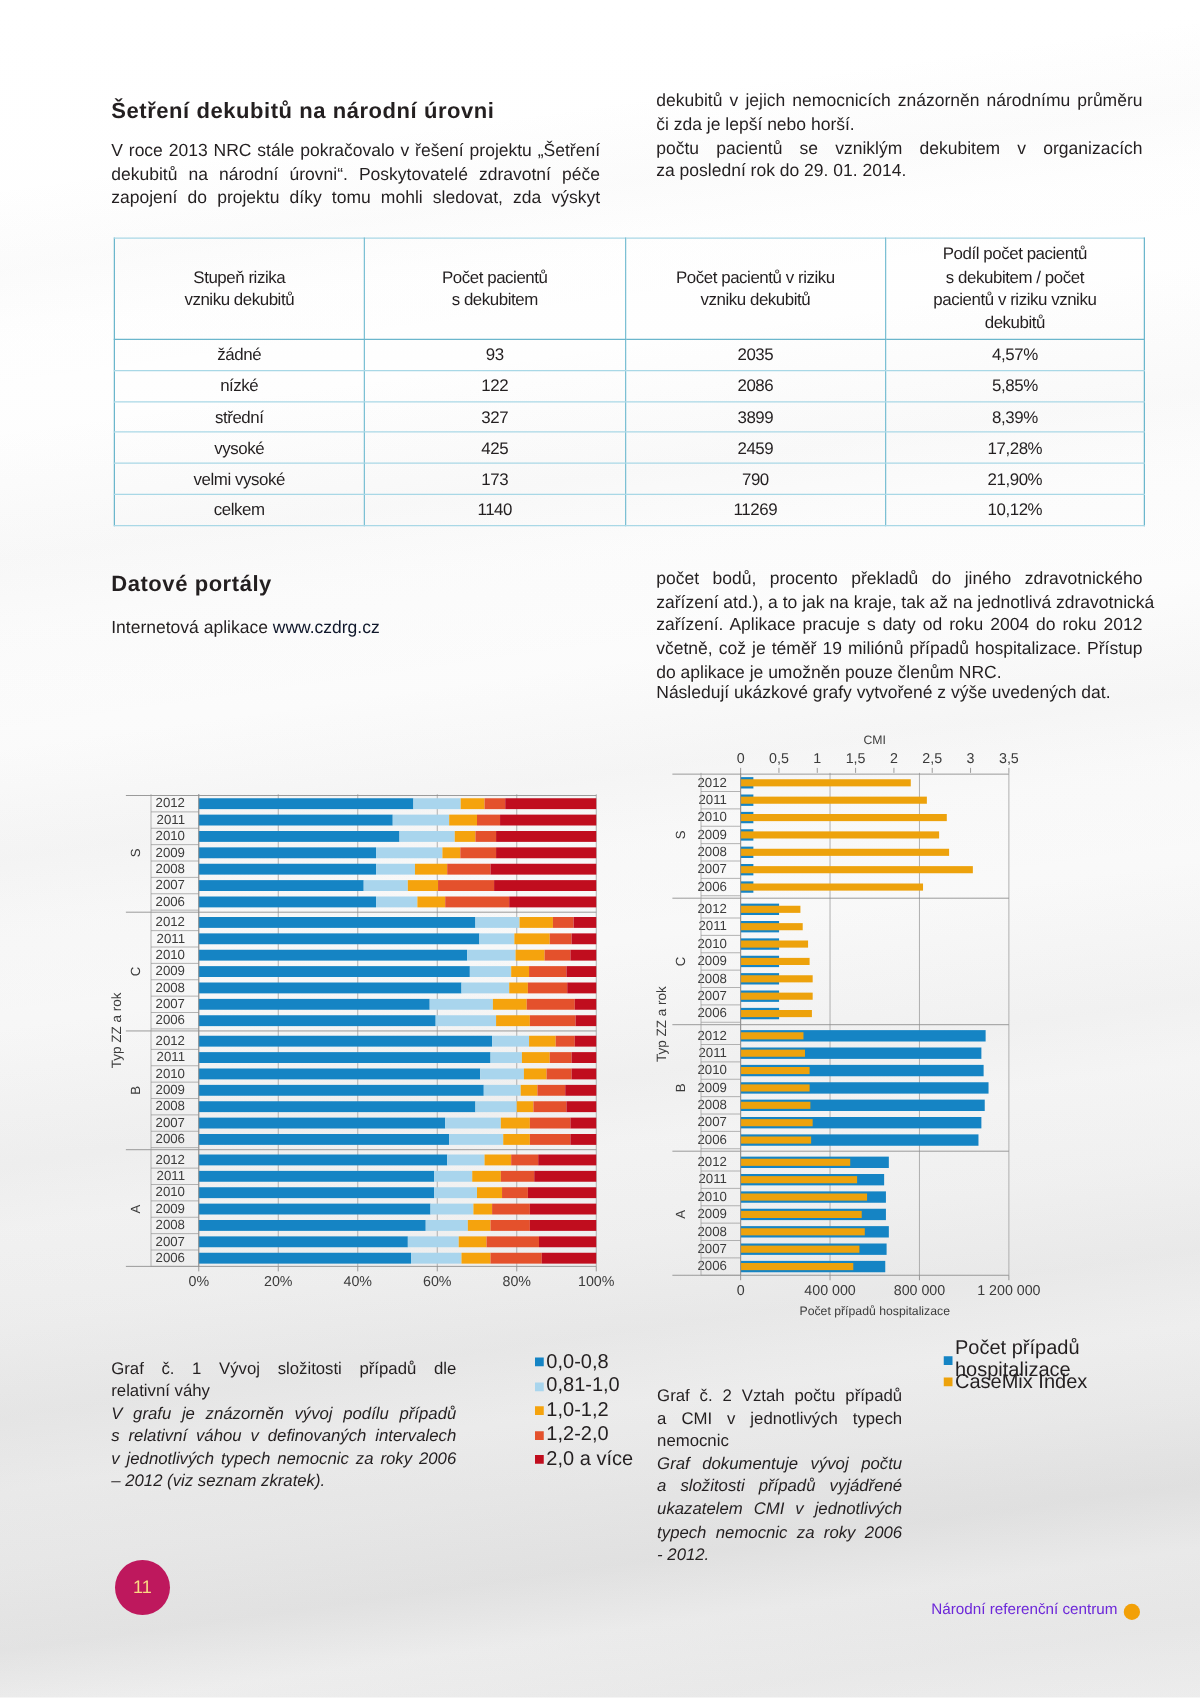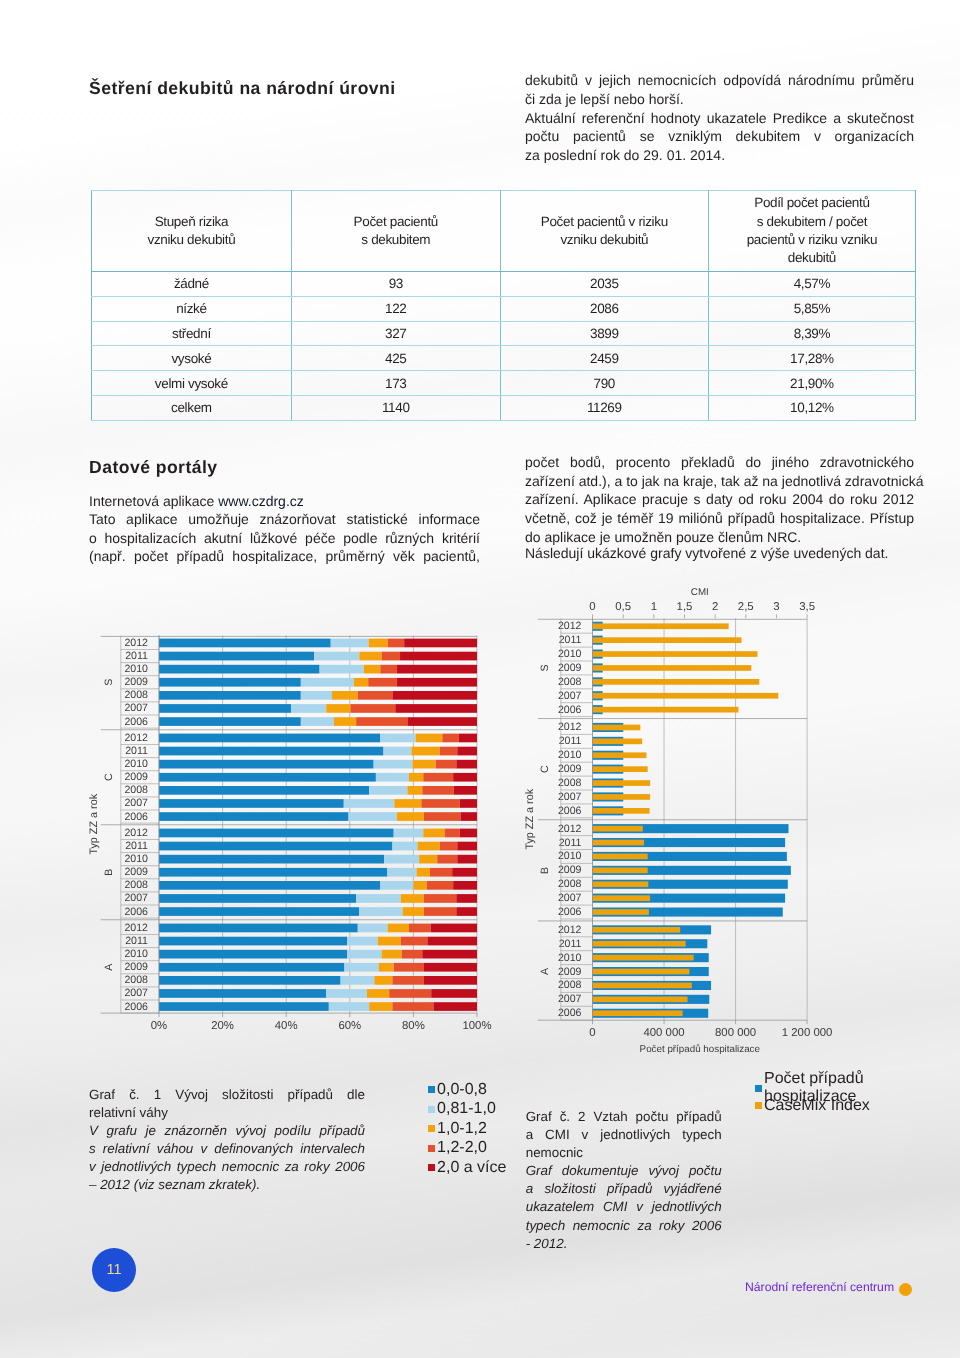--- a/index.html
+++ b/index.html
@@ -80,37 +80,41 @@
   .legend .li{display:flex;align-items:center;}
   .legend .sw{width:7px;height:7px;flex:none;}
   #legend1{left:427.7px;top:1079.4px;}
   #legend1 .li{height:13px;margin-bottom:6.5px;}
   #legend1 .sw{margin-right:2.4px;}
   #legend2{left:754.5px;top:1077.6px;}
   #legend2 .li{height:13px;margin-bottom:4.7px;}
   #legend2 .sw{margin-right:2.5px;}
   
   #badge{left:92px;top:1244px;width:44px;height:44px;border-radius:50%;
-         background:#1d4ed8;color:#fbda83;font-size:14.5px;
+         background:#be185d;color:#fbda83;font-size:14.5px;
          display:flex;align-items:center;justify-content:center;}
   #footer{left:745px;top:1276px;font-size:12.2px;color:#6d28d9;}
   #footdot{left:899px;top:1279px;width:13px;height:13px;border-radius:50%;background:#f2a007;}
 </style>
 </head>
 <body>
 
 <div id="bg"></div>
 <div id="page">
   <h1 class="abs" id="s1-title">Šetření dekubitů na národní úrovni</h1>
+  <div class="abs par" id="s1-p1">
+      <div class="ln j">V roce 2013 NRC stále pokračovalo v řešení projektu „Šetření</div>
+      <div class="ln j">dekubitů na národní úrovni“. Poskytovatelé zdravotní péče</div>
+      <div class="ln j">zapojení do projektu díky tomu mohli sledovat, zda výskyt</div>
+    </div>
   <div class="abs par" id="s1-p2">
-      <div class="ln j">dekubitů v jejich nemocnicích odpovídá národnímu průměru</div>
+      <div class="ln j">dekubitů v jejich nemocnicích znázorněn národnímu průměru</div>
       <div class="ln">či zda je lepší nebo horší.</div>
     </div>
   <div class="abs par" id="s1-p3">
-      <div class="ln j">Aktuální referenční hodnoty ukazatele Predikce a skutečnost</div>
       <div class="ln j">počtu pacientů se vzniklým dekubitem v organizacích</div>
       <div class="ln">za poslední rok do 29. 01. 2014.</div>
     </div>
   <table id="tbl">
       <tbody id="tbl-body">
         <tr class="hdr">
           <td style="width: 200px;">
             <div>Stupeň rizika</div>
             <div>vzniku dekubitů</div>
           </td>
@@ -162,25 +166,20 @@
         <tr class="datarow">
           <td>celkem</td>
           <td>1140</td>
           <td>11269</td>
           <td>10,12%</td>
         </tr>
       </tbody>
     </table>
   <h2 class="abs" id="s2-title">Datové portály</h2>
   <div class="abs par" id="s2-p0"><span>Internetová aplikace </span><span class="lnk">www.czdrg.cz</span></div>
-  <div class="abs par" id="s2-p1">
-      <div class="ln j">Tato aplikace umožňuje znázorňovat statistické informace</div>
-      <div class="ln j">o hospitalizacích akutní lůžkové péče podle různých kritérií</div>
-      <div class="ln j">(např. počet případů hospitalizace, průměrný věk pacientů,</div>
-    </div>
   <div class="abs par" id="s2-p2">
       <div class="ln j">počet bodů, procento překladů do jiného zdravotnického</div>
       <div class="ln j">zařízení atd.), a to jak na kraje, tak až na jednotlivá zdravotnická</div>
       <div class="ln j">zařízení. Aplikace pracuje s daty od roku 2004 do roku 2012</div>
       <div class="ln j">včetně, což je téměř 19 miliónů případů hospitalizace. Přístup</div>
       <div class="ln">do aplikace je umožněn pouze členům NRC.</div>
     </div>
   <div class="abs par" id="s2-p3">
       <div class="ln">Následují ukázkové grafy vytvořené z výše uvedených dat.</div>
     </div>

